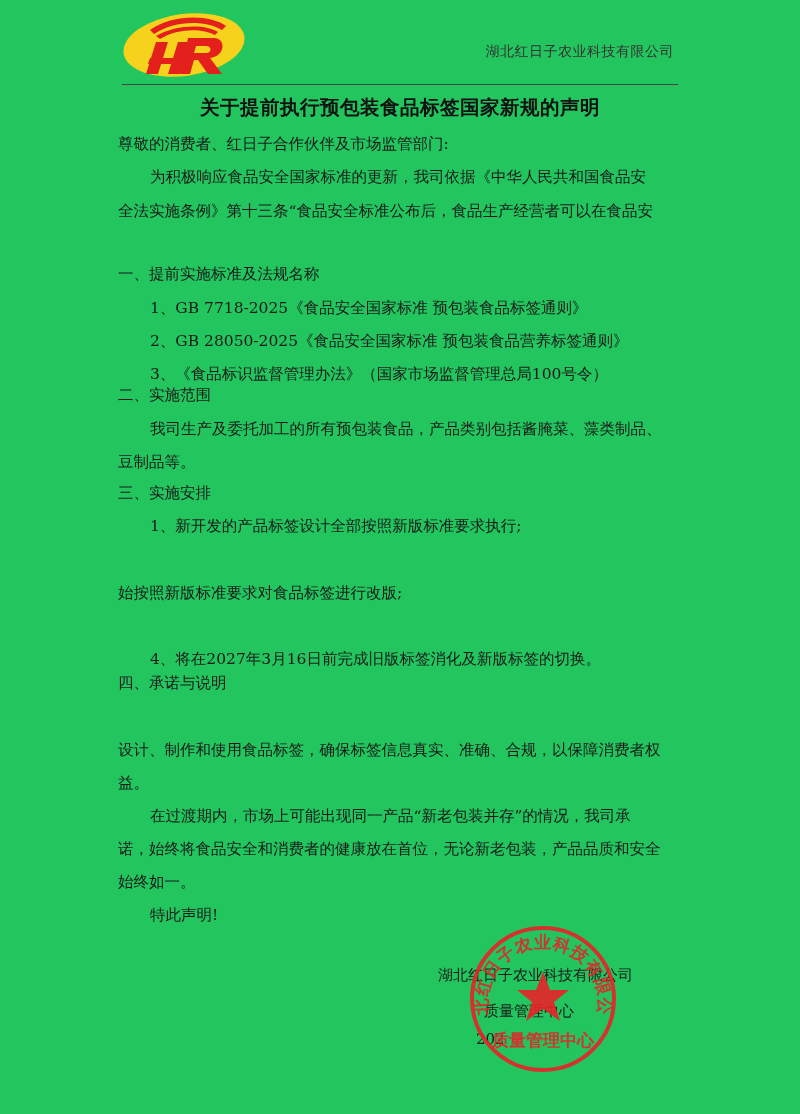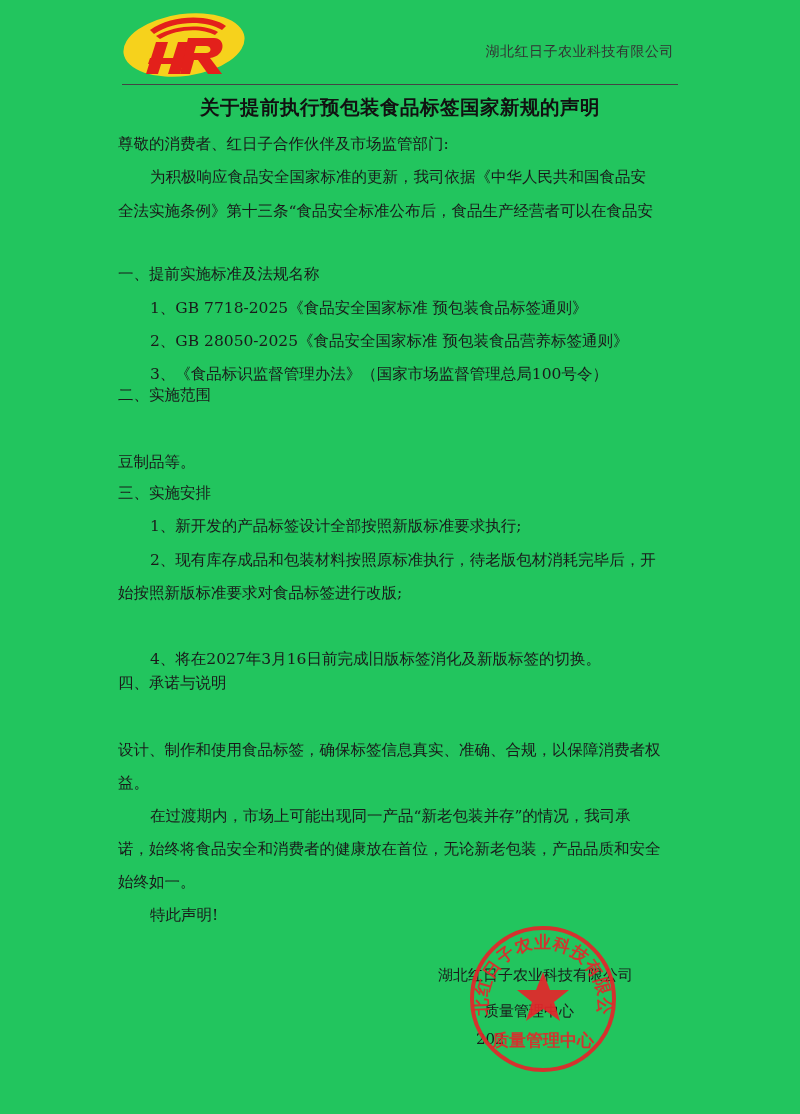--- a/index.html
+++ b/index.html
@@ -45,25 +45,25 @@
 
   <div class="line l1" style="top:167px">为积极响应食品安全国家标准的更新，我司依据《中华人民共和国食品安</div>
   <div class="line l0" style="top:201px">全法实施条例》第十三条“食品安全标准公布后，食品生产经营者可以在食品安</div>
 
   <div class="line l0" style="top:264px">一、提前实施标准及法规名称</div>
   <div class="line l1" style="top:298px">1、GB 7718-2025《食品安全国家标准 预包装食品标签通则》</div>
   <div class="line l1" style="top:331px">2、GB 28050-2025《食品安全国家标准 预包装食品营养标签通则》</div>
   <div class="line l1" style="top:364px">3、《食品标识监督管理办法》（国家市场监督管理总局100号令）</div>
 
   <div class="line l0" style="top:385px">二、实施范围</div>
+  <div class="line l1" style="top:419px">我司生产及委托加工的所有预包装食品，产品类别包括酱腌菜、藻类制品、</div>
   <div class="line l0" style="top:452px">豆制品等。</div>
 
   <div class="line l0" style="top:483px">三、实施安排</div>
   <div class="line l1" style="top:516px">1、新开发的产品标签设计全部按照新版标准要求执行;</div>
-  <div class="line l1" style="top:550px">2、现有库存成品和包装材料按照原标准执行，待老版包材消耗完毕后，开</div>
   <div class="line l0" style="top:583px">始按照新版标准要求对食品标签进行改版;</div>
   <div class="line l1" style="top:649px">4、将在2027年3月16日前完成旧版标签消化及新版标签的切换。</div>
 
   <div class="line l0" style="top:673px">四、承诺与说明</div>
   <div class="line l0" style="top:740px">设计、制作和使用食品标签，确保标签信息真实、准确、合规，以保障消费者权</div>
   <div class="line l0" style="top:773px">益。</div>
   <div class="line l1" style="top:806px">在过渡期内，市场上可能出现同一产品“新老包装并存”的情况，我司承</div>
   <div class="line l0" style="top:839px">诺，始终将食品安全和消费者的健康放在首位，无论新老包装，产品品质和安全</div>
   <div class="line l0" style="top:872px">始终如一。</div>
 

